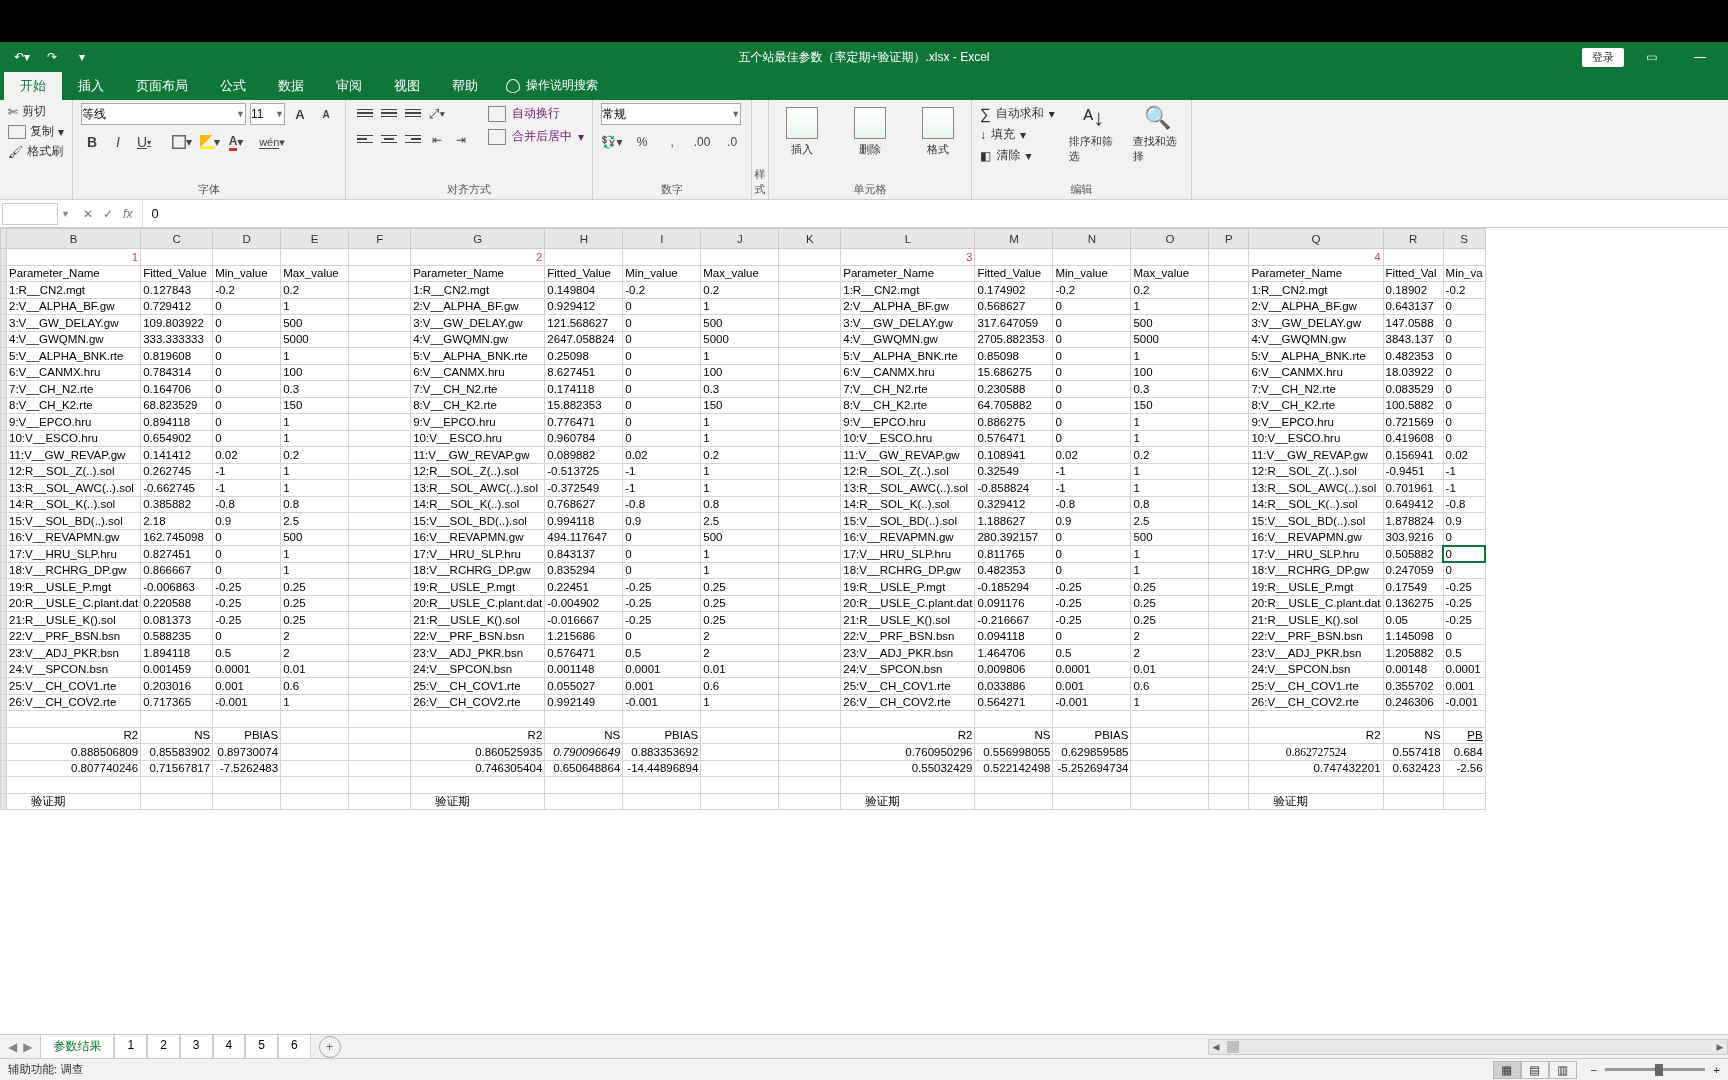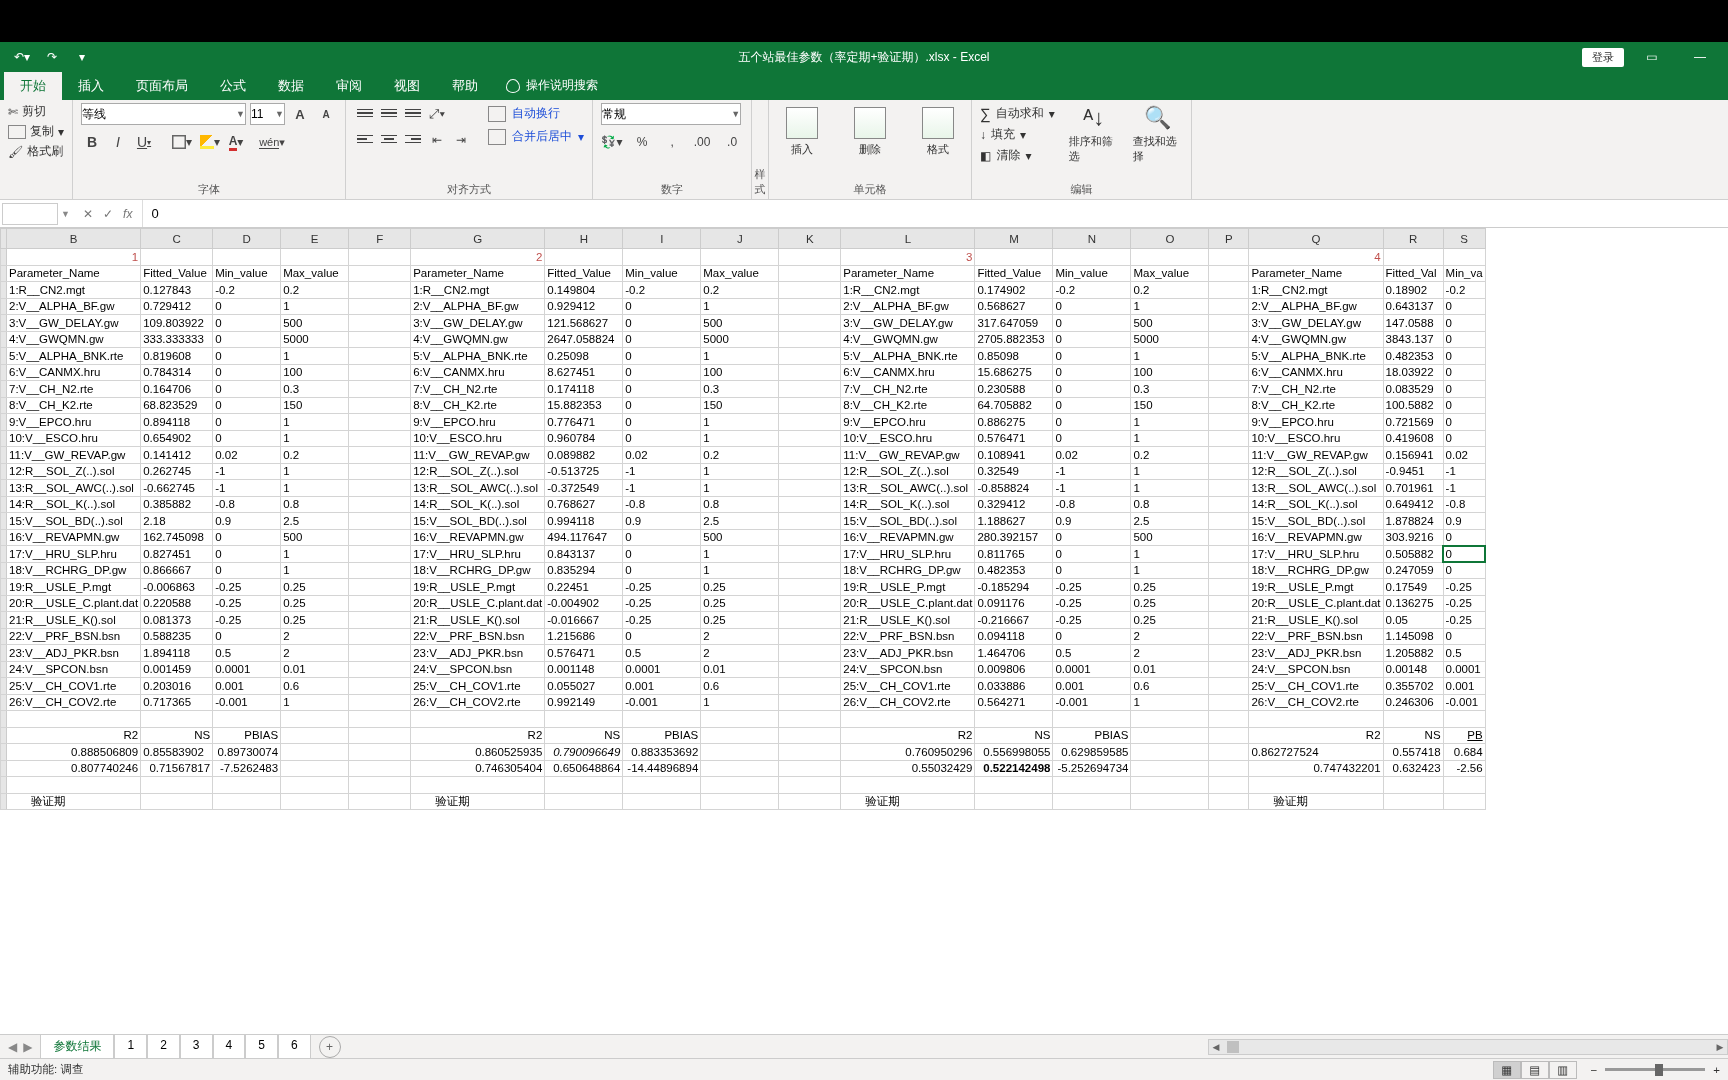--- a/index.html
+++ b/index.html
@@ -41,21 +41,21 @@
 .border-btn .grid-ico { width: 14px; height: 14px; border: 1px solid #666; box-shadow: inset 0 0 0 0.5px #666; }
 .fill-btn .bucket { width: 14px; height: 14px; background: linear-gradient(135deg, #ffb800 50%, transparent 50%); border-bottom: 3px solid #ffeb3b; }
 .color-btn .A { font-weight: bold; border-bottom: 3px solid #d32f2f; }
 .wen-btn { font-size: 11px; }
 .align-group .body { flex-direction: column; gap: 4px; }
 .align-row { display: flex; gap: 2px; }
 .align-ico { width: 22px; height: 20px; display: flex; flex-direction: column; justify-content: center; gap: 2px; padding: 3px; }
 .align-ico span { height: 1.5px; background: #444; }
 .al-l span:nth-child(2){width:60%;} .al-c span:nth-child(2){width:60%;margin:0 auto;} .al-r span:nth-child(2){width:60%;margin-left:auto;}
 .wrap-merge { display: flex; flex-direction: column; gap: 6px; margin-left: 12px; margin-top:2px;}
-.wrap-merge .item { display: flex; align-items: center; gap: 6px; font-size: 12px; color: #1d4ed8; }
+.wrap-merge .item { display: flex; align-items: center; gap: 6px; font-size: 12px; color: #701a75; }
 .wrap-merge .ico { width: 18px; height: 16px; border: 1px solid #888; }
 .num-group .body { flex-direction: column; gap: 6px; }
 .num-combo { width: 140px; }
 .num-row { display: flex; gap: 8px; }
 .style-group .body { gap: 18px; padding-top: 4px; }
 .big-btn { display: flex; flex-direction: column; align-items: center; gap: 3px; font-size: 11px; color: #333; width: 50px; }
 .big-btn .ico { width: 32px; height: 32px; border: 1px solid #888; background: linear-gradient(180deg,#fff,#e8f5e9); }
 .cells-group .body { gap: 18px; padding-top: 4px; }
 .edit-group .body { flex-direction: row; gap: 14px; padding-top: 2px; }
 .edit-col { display: flex; flex-direction: column; gap: 4px; font-size: 12px; color: #333; }
@@ -958,52 +958,52 @@
               <td style="text-align: right;">PBIAS</td>
               <td></td>
               <td></td>
               <td style="text-align: right;">R2</td>
               <td style="text-align: right;">NS</td>
               <td style="text-align: right; text-decoration: underline;">PB</td>
             </tr>
             <tr>
               <td style="background: rgb(230, 230, 230); border-right: 1px solid rgb(204, 204, 204);"></td>
               <td style="text-align: right;">0.888506809</td>
-              <td style="">0.85583902</td>
+              <td style="text-align: right;">0.85583902</td>
               <td style="text-align: right;">0.89730074</td>
               <td></td>
               <td></td>
               <td style="text-align: right;">0.860525935</td>
               <td style="text-align: right; font-style: italic;">0.790096649</td>
               <td style="text-align: right;">0.883353692</td>
               <td></td>
               <td></td>
               <td style="text-align: right;">0.760950296</td>
               <td style="text-align: right;">0.556998055</td>
               <td style="text-align: right;">0.629859585</td>
               <td></td>
               <td></td>
-              <td style="text-align: left;">0.862727524</td>
+              <td style="text-align: center; font-family: Liberation Serif, serif;">0.862727524</td>
               <td style="text-align: right;">0.557418</td>
               <td style="text-align: right;">0.684</td>
             </tr>
             <tr>
               <td style="background: rgb(230, 230, 230); border-right: 1px solid rgb(204, 204, 204);"></td>
               <td style="text-align: right;">0.807740246</td>
               <td style="text-align: right;">0.71567817</td>
               <td style="text-align: right;">-7.5262483</td>
               <td></td>
               <td></td>
               <td style="text-align: right;">0.746305404</td>
               <td style="text-align: right;">0.650648864</td>
               <td style="text-align: right;">-14.44896894</td>
               <td></td>
               <td></td>
               <td style="text-align: right;">0.55032429</td>
-              <td style="text-align: right; font-weight: bold;">0.522142498</td>
+              <td style="text-align: right;">0.522142498</td>
               <td style="text-align: right;">-5.252694734</td>
               <td></td>
               <td></td>
               <td style="text-align: right;">0.747432201</td>
               <td style="text-align: right;">0.632423</td>
               <td style="text-align: right;">-2.56</td>
             </tr>
             <tr>
               <td style="background: rgb(230, 230, 230); border-right: 1px solid rgb(204, 204, 204);"></td>
               <td></td>

